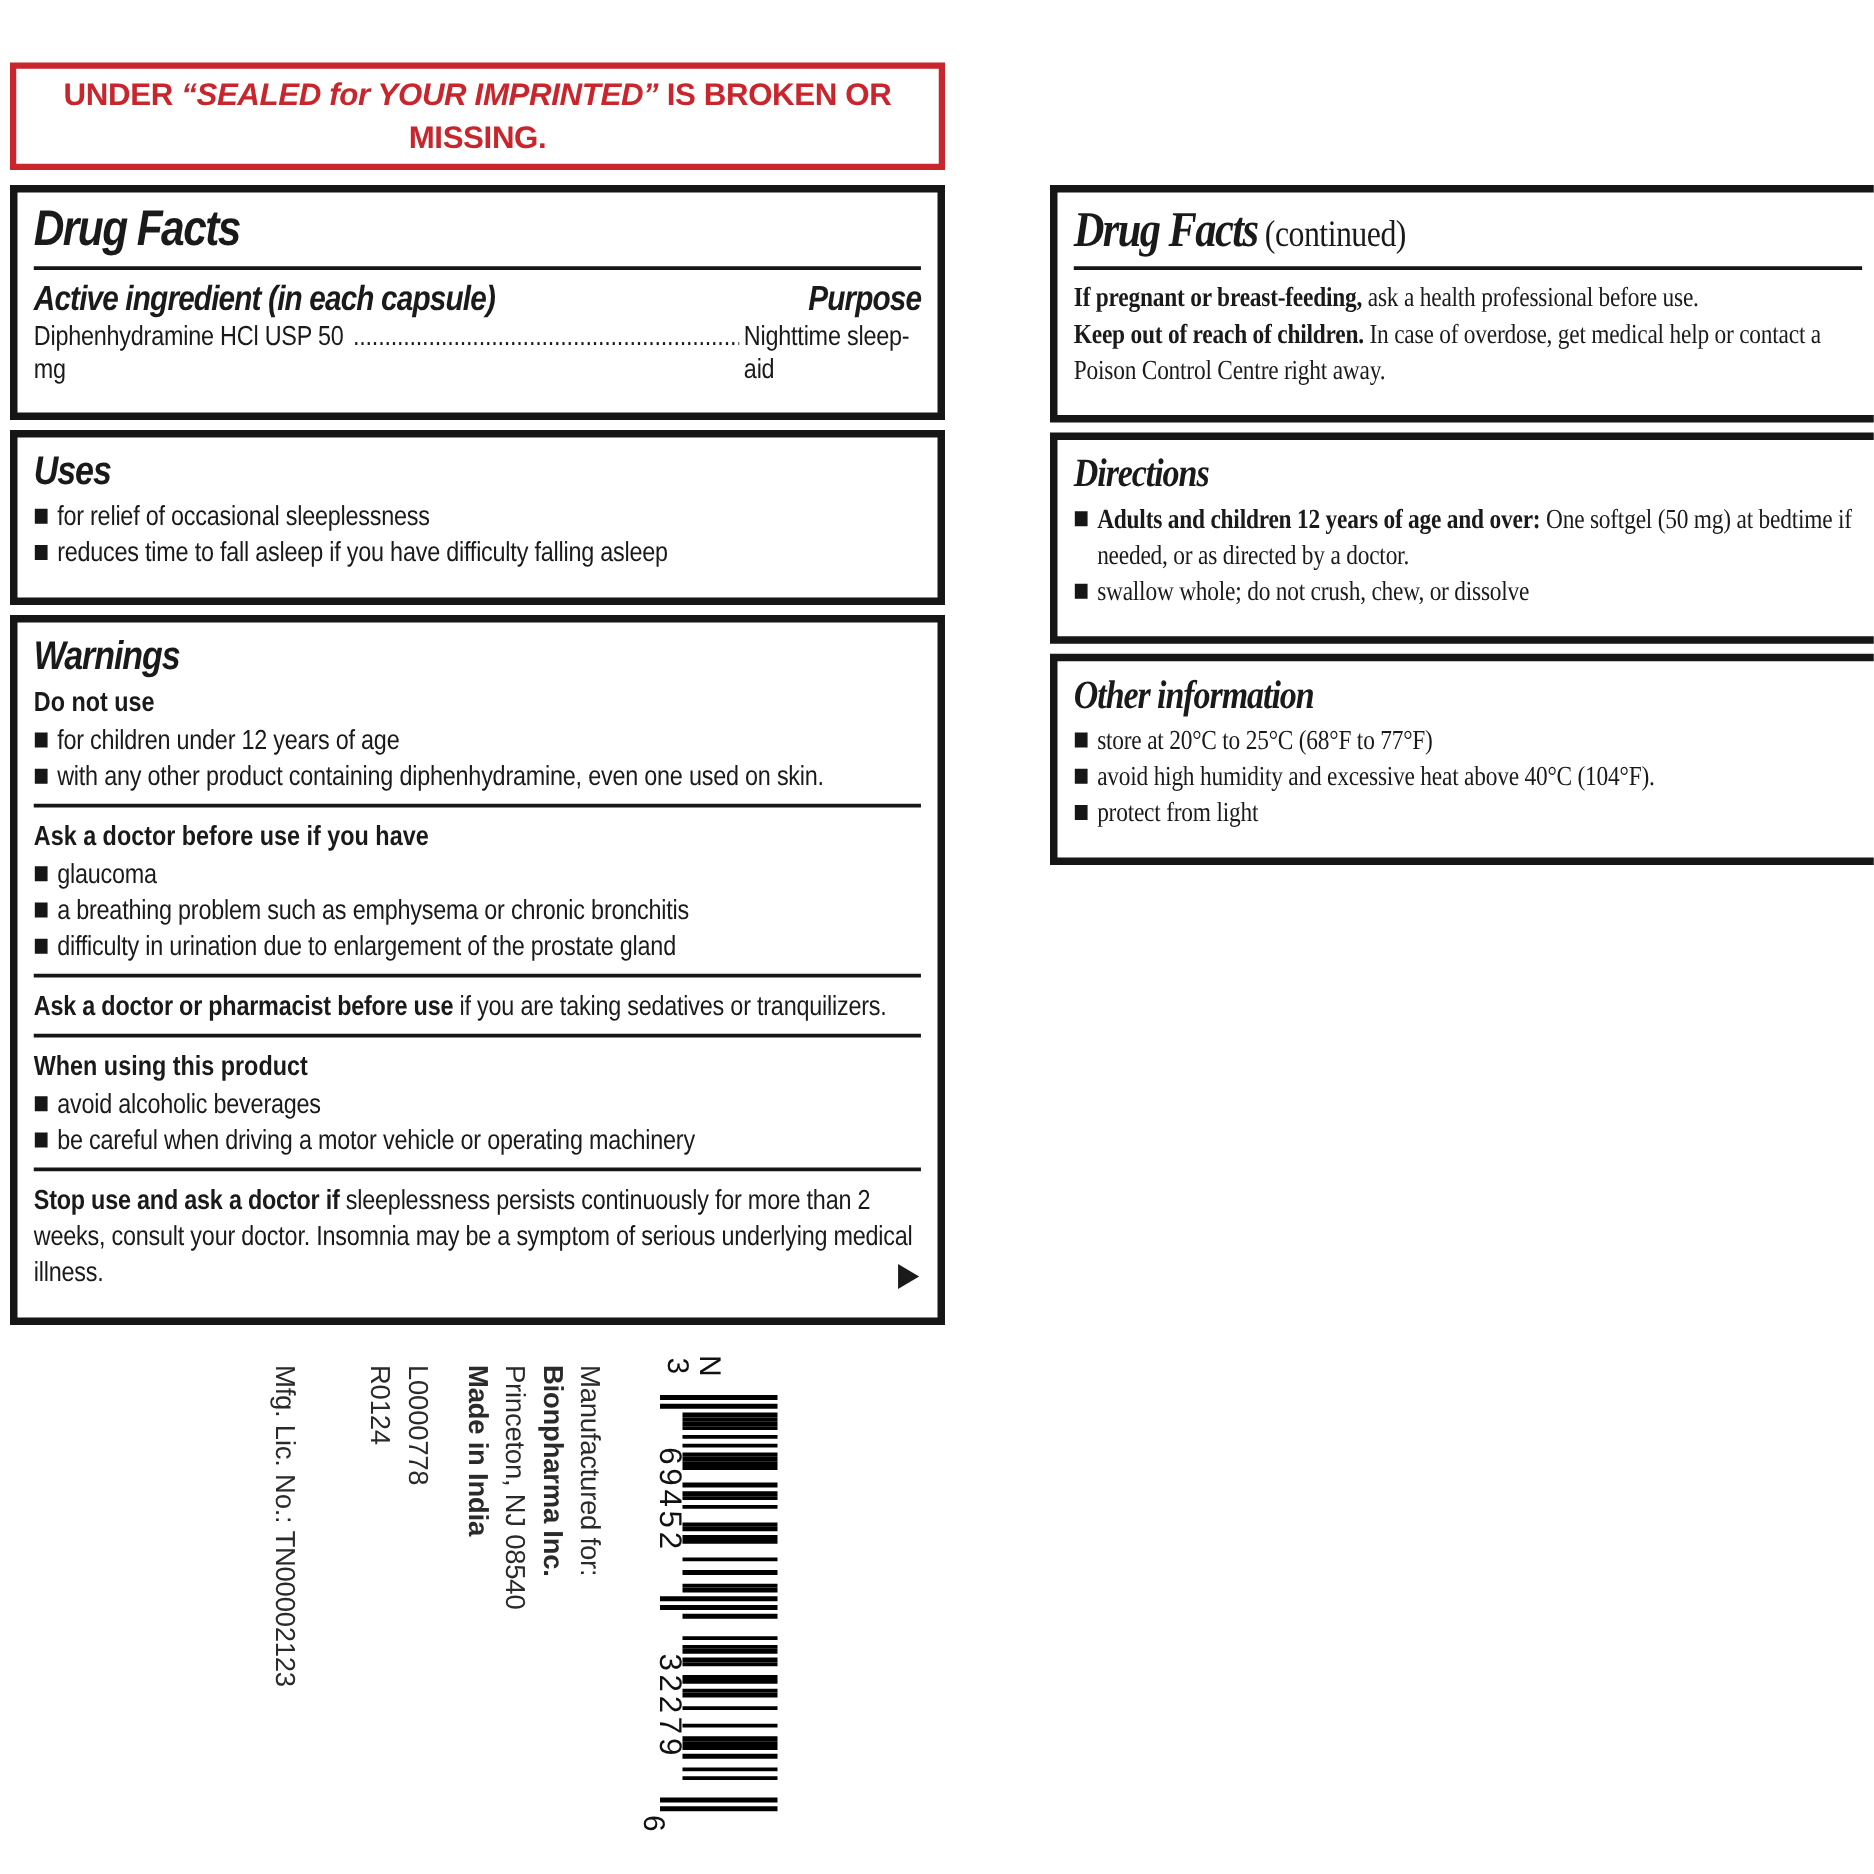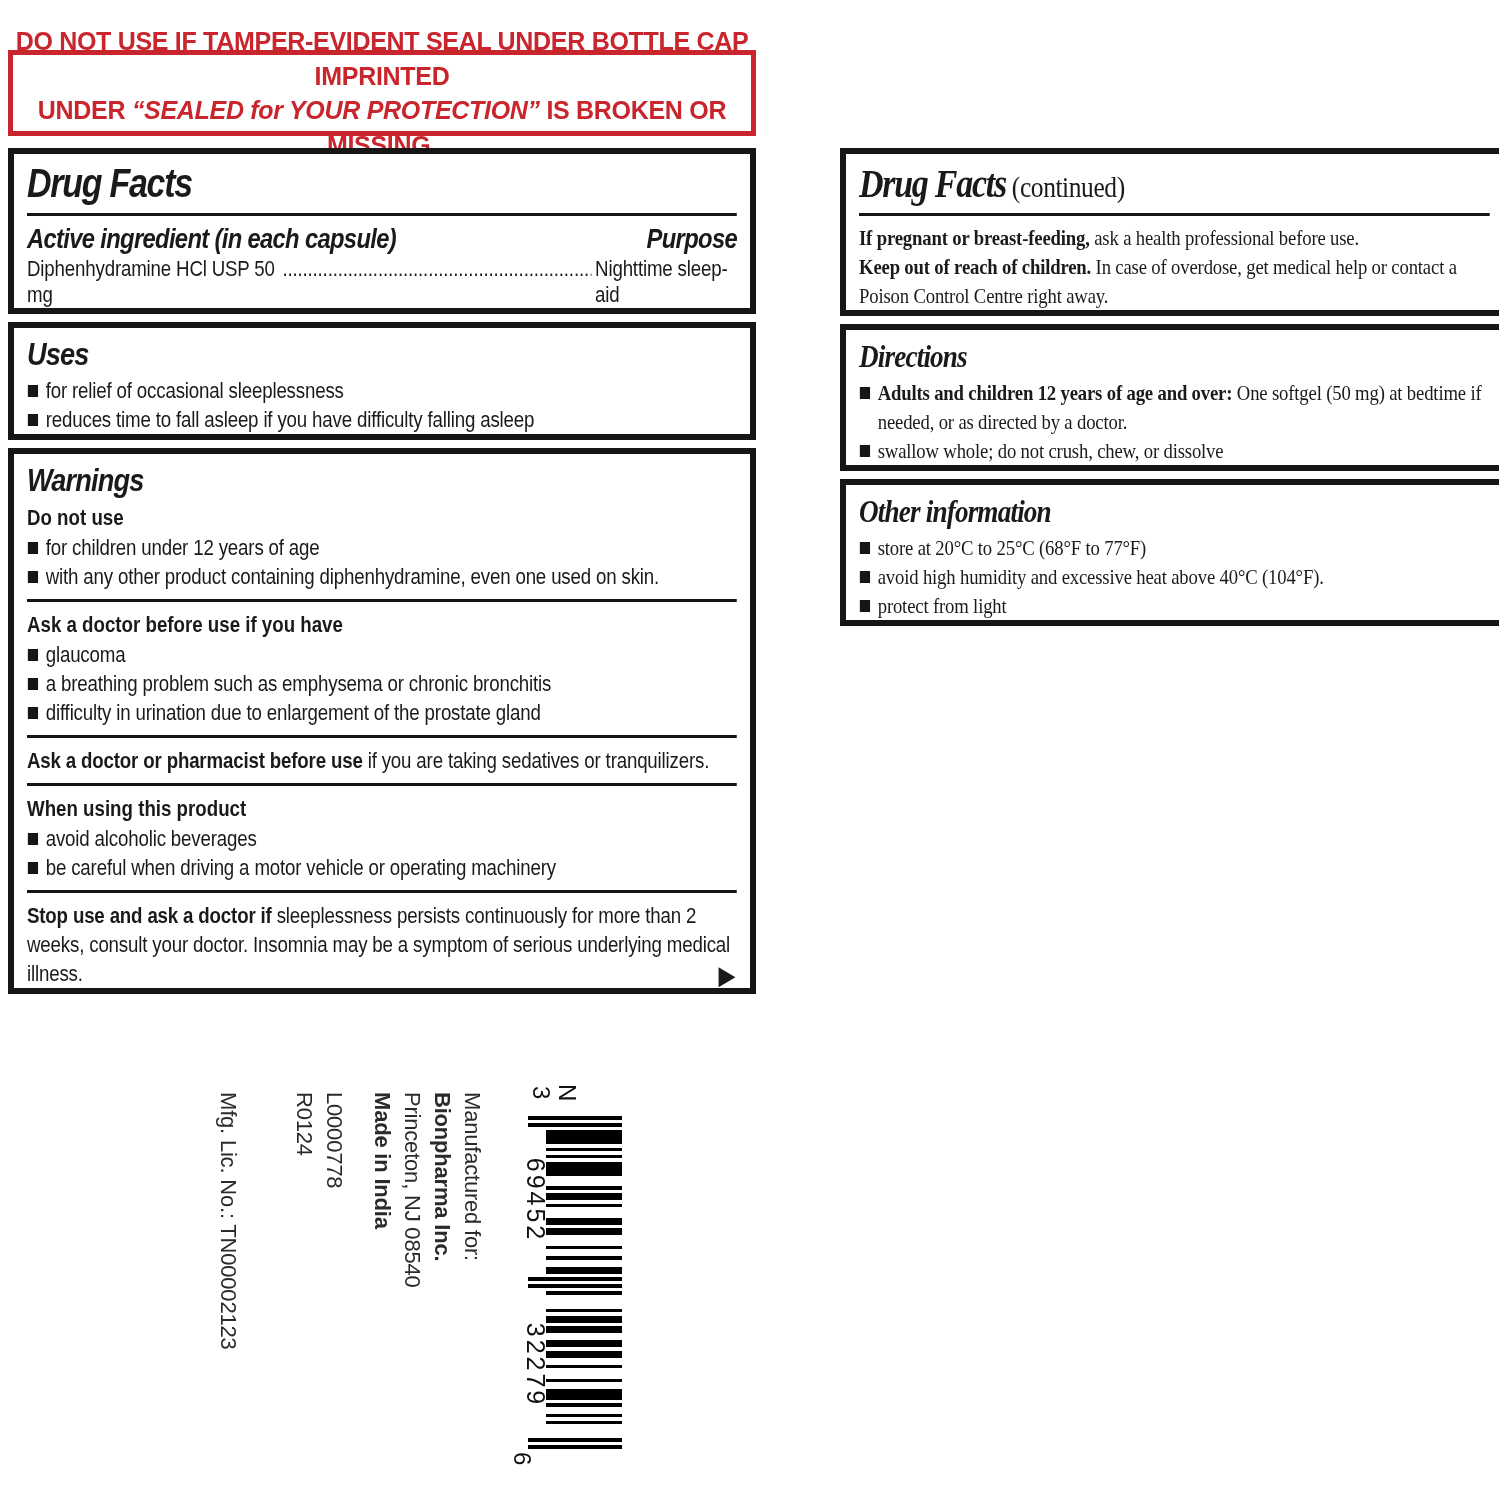--- a/index.html
+++ b/index.html
@@ -15,21 +15,21 @@
   }
   .seal-warning .it { font-style:italic; }
 
   
   .col { position:absolute; top:148px; }
   .col-left  { left:8px;   width:748px; }
   .col-right { left:840px; width:669px;font-family:Liberation Serif, serif; }
 
   .dfbox {
     border:6px solid #161616; background:#fff; margin-bottom:8px;
-    padding:6px 13px 0 13px;
+    padding:6px 13px 22px 13px;
   }
   
   .squish { transform:scaleX(0.85); transform-origin:0 0; width:117.65%; }
 
   .h1 { font-size:40px; font-weight:bold; font-style:italic; letter-spacing:-1.5px; line-height:1.18; }
   .h1-suffix { font-size:30px; font-weight:normal; font-style:normal; letter-spacing:-0.5px; }
   .h2 { font-size:32px; font-weight:bold; font-style:italic; letter-spacing:-1px; line-height:1.25; margin-bottom:2px; }
   .rule  { border:none; border-top:3px solid #161616; margin:6px 0 7px 0; }
   .rule2 { border:none; border-top:3px solid #161616; margin:8px 0 8px 0; }
   .b { font-weight:bold; }
@@ -69,22 +69,21 @@
   .bc-digits { position:absolute; top:72px; font-size:25px; letter-spacing:3px; text-align:center; color:#111; }
   .bc-g1 { left:48px;  width:148px; }
   .bc-g2 { left:213px; width:148px; }
   .bc-prefix { position:absolute; left:6px; top:42px; font-size:24px; line-height:26px; text-align:center; color:#111; }
   .bc-check { position:absolute; left:374px; top:86px; font-size:24px; color:#111; }
 </style>
 </head>
 <body>
 
 <div class="seal-warning">
-  <div>DO NOT USE IF TAMPER-EVIDENT SEAL UNDER BOTTLE CAP IMPRINTED</div>
-  <div><span>UNDER </span><span class="it">“SEALED for YOUR PROTECTION”</span><span> IS BROKEN OR MISSING.</span></div>
+  <div><span>UNDER </span><span class="it">“SEALED for YOUR IMPRINTED”</span><span> IS BROKEN OR MISSING.</span></div>
 </div>
 
 <div class="col col-left">
 
   <div class="dfbox">
     <div class="squish">
       <div class="h1">Drug Facts</div>
       <hr class="rule">
       <div class="ai-row">
         <span class="ai-h">Active ingredient (in each capsule)</span>

